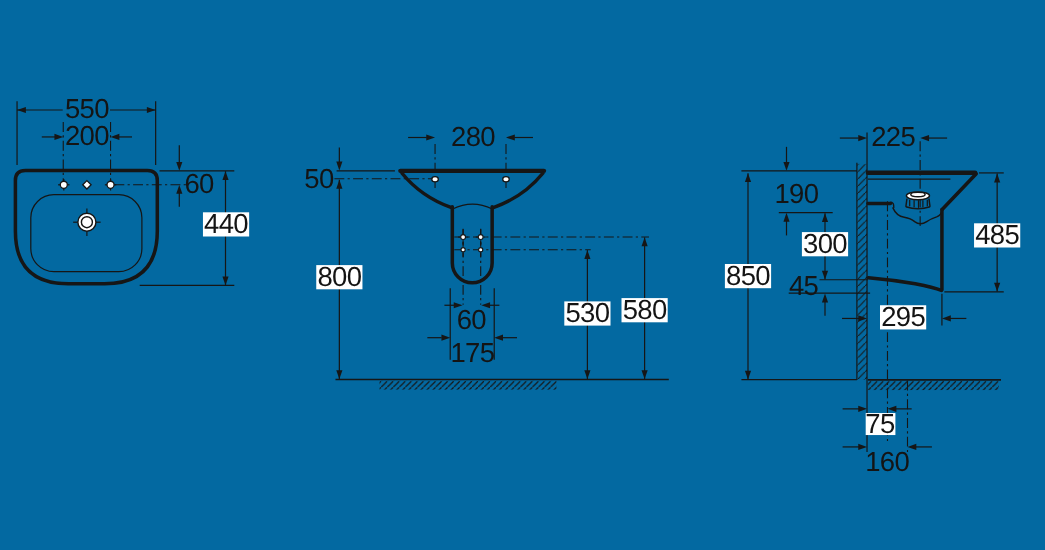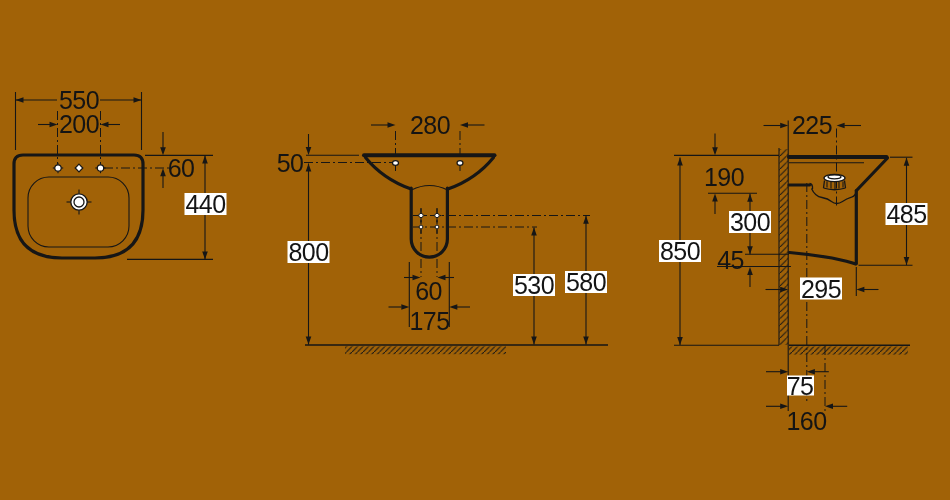--- a/index.html
+++ b/index.html
@@ -1,16 +1,16 @@
 <!DOCTYPE html>
 <html><head>
 <meta charset="utf-8">
 <style>
   html,body{margin:0;padding:0;background:#ffffff;}
-  .stage{position:relative;width:950px;height:500px;background:#a16207;overflow:hidden;
+  .stage{position:relative;width:950px;height:500px;background:#0369a1;overflow:hidden;
          font-family:"Liberation Sans",sans-serif;}
   svg{position:absolute;left:0;top:0;}
   .dim{font-family:"Liberation Sans",sans-serif;font-size:25px;fill:#141414;
        letter-spacing:-0.6px;text-anchor:middle;}
   .thin{stroke:#161616;stroke-width:1.1;fill:none;}
   .floorline{stroke:#161616;stroke-width:1.5;fill:none;}
   .thick{stroke:#161616;stroke-width:3.2;fill:none;stroke-linecap:round;}
   .thick4{stroke:#161616;stroke-width:4;fill:none;stroke-linecap:round;}
   .med{stroke:#161616;stroke-width:1.3;fill:none;}
   .dash{stroke:#161616;stroke-width:1;fill:none;stroke-dasharray:9 3 2 3;}

